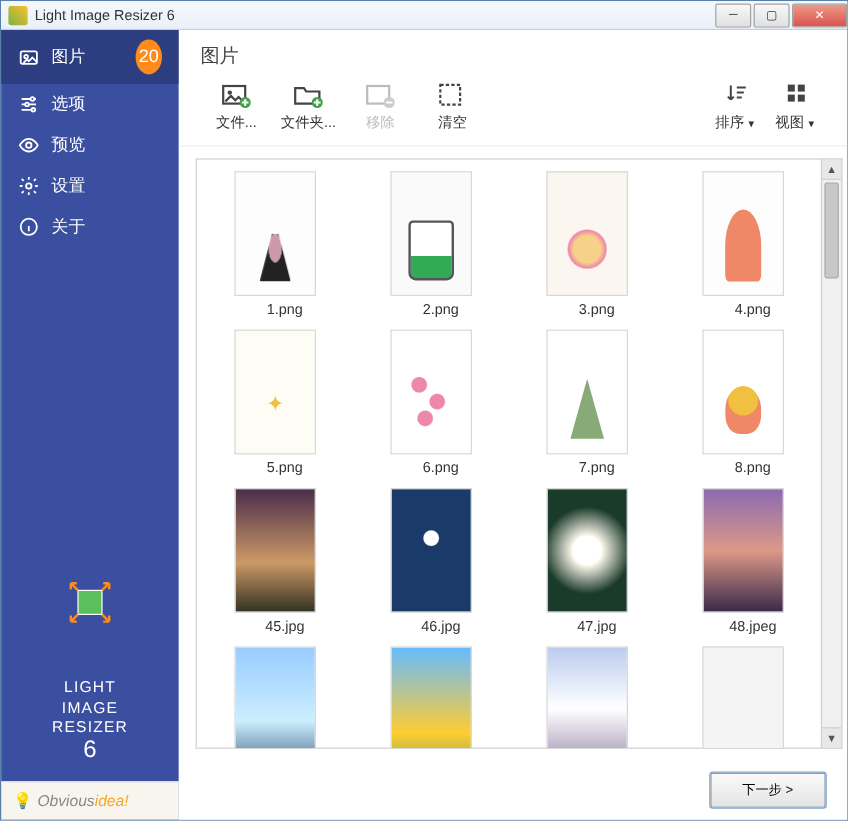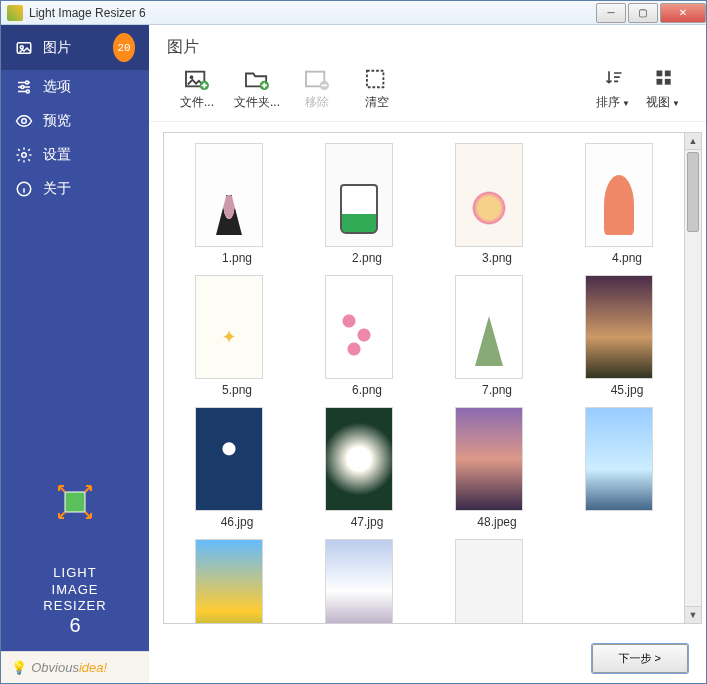--- a/index.html
+++ b/index.html
@@ -9,21 +9,21 @@
 .titlebar .app-icon { width: 16px; height: 16px; margin: 0 6px; background: linear-gradient(45deg,#7cb342,#fbc02d); border-radius: 2px; }
 .titlebar .title { font-size: 12px; color: #333; flex: 1; }
 .titlebar .win-btns { display: flex; }
 .titlebar .win-btn { width: 30px; height: 20px; margin-left: 2px; border: 1px solid #a0a0a0; background: linear-gradient(#f8f8f8,#e0e0e0); display: flex; align-items: center; justify-content: center; font-size: 10px; color: #333; border-radius: 2px; }
 .titlebar .win-btn.close { background: linear-gradient(#e98,#d9534f); color: #fff; width: 46px; }
 .body { flex: 1; display: flex; min-height: 0; }
 .sidebar { width: 148px; background: #3b4fa0; display: flex; flex-direction: column; color: #fff; }
 .side-item { display: flex; align-items: center; padding: 8px 14px; font-size: 14px; gap: 10px; cursor: pointer; }
 .side-item.active { background: #2c3e80; }
 .side-item .icon { width: 18px; height: 18px; display: inline-block; }
-.badge { background: #ff8c1a; color: #fff; border-radius: 50%; width: 22px; height: 29px; font-size: 11px; display: flex; align-items: center; justify-content: center; margin-left: auto; font-family: Liberation Mono, monospace; }
+.badge { background: #ff8c1a; color: #fff; border-radius: 50%; width: 22px; height: 29px; font-size: 15px; display: flex; align-items: center; justify-content: center; margin-left: auto; }
 .side-spacer { flex: 1; }
 .brand-logo { text-align: center; padding: 6px 0 14px; }
 .brand-logo svg { display: block; margin: 0 auto 4px; }
 .brand-logo .txt { font-size: 13px; letter-spacing: 1px; line-height: 1.25; font-weight: 300; margin-top: 43px; }
 .brand-logo .six { font-size: 20px; font-weight: 400; }
 .obvious { background: #f7f5ee; color: #888; font-size: 13px; padding: 8px 10px; border-top: 1px solid #ddd; font-style: italic; display: flex; align-items: center; gap: 4px; }
 .obvious .bulb { color: #f5a623; font-style: normal; }
 .obvious .idea { color: #f5a623; }
 .main { flex: 1; display: flex; flex-direction: column; min-width: 0; background: #fff; }
 .main-header { padding: 12px 18px 6px; font-size: 16px; color: #444; }
@@ -218,20 +218,24 @@
               </div>
               <div class="thumb-cell">
                 <div class="thumb art6"></div>
                 <div class="thumb-label">6.png</div>
               </div>
               <div class="thumb-cell">
                 <div class="thumb art7"></div>
                 <div class="thumb-label">7.png</div>
               </div>
               <div class="thumb-cell">
+                <div class="thumb art8"></div>
+                <div class="thumb-label">8.png</div>
+              </div>
+              <div class="thumb-cell">
                 <div class="thumb art45"></div>
                 <div class="thumb-label">45.jpg</div>
               </div>
               <div class="thumb-cell">
                 <div class="thumb art46"></div>
                 <div class="thumb-label">46.jpg</div>
               </div>
               <div class="thumb-cell">
                 <div class="thumb art47"></div>
                 <div class="thumb-label">47.jpg</div>

